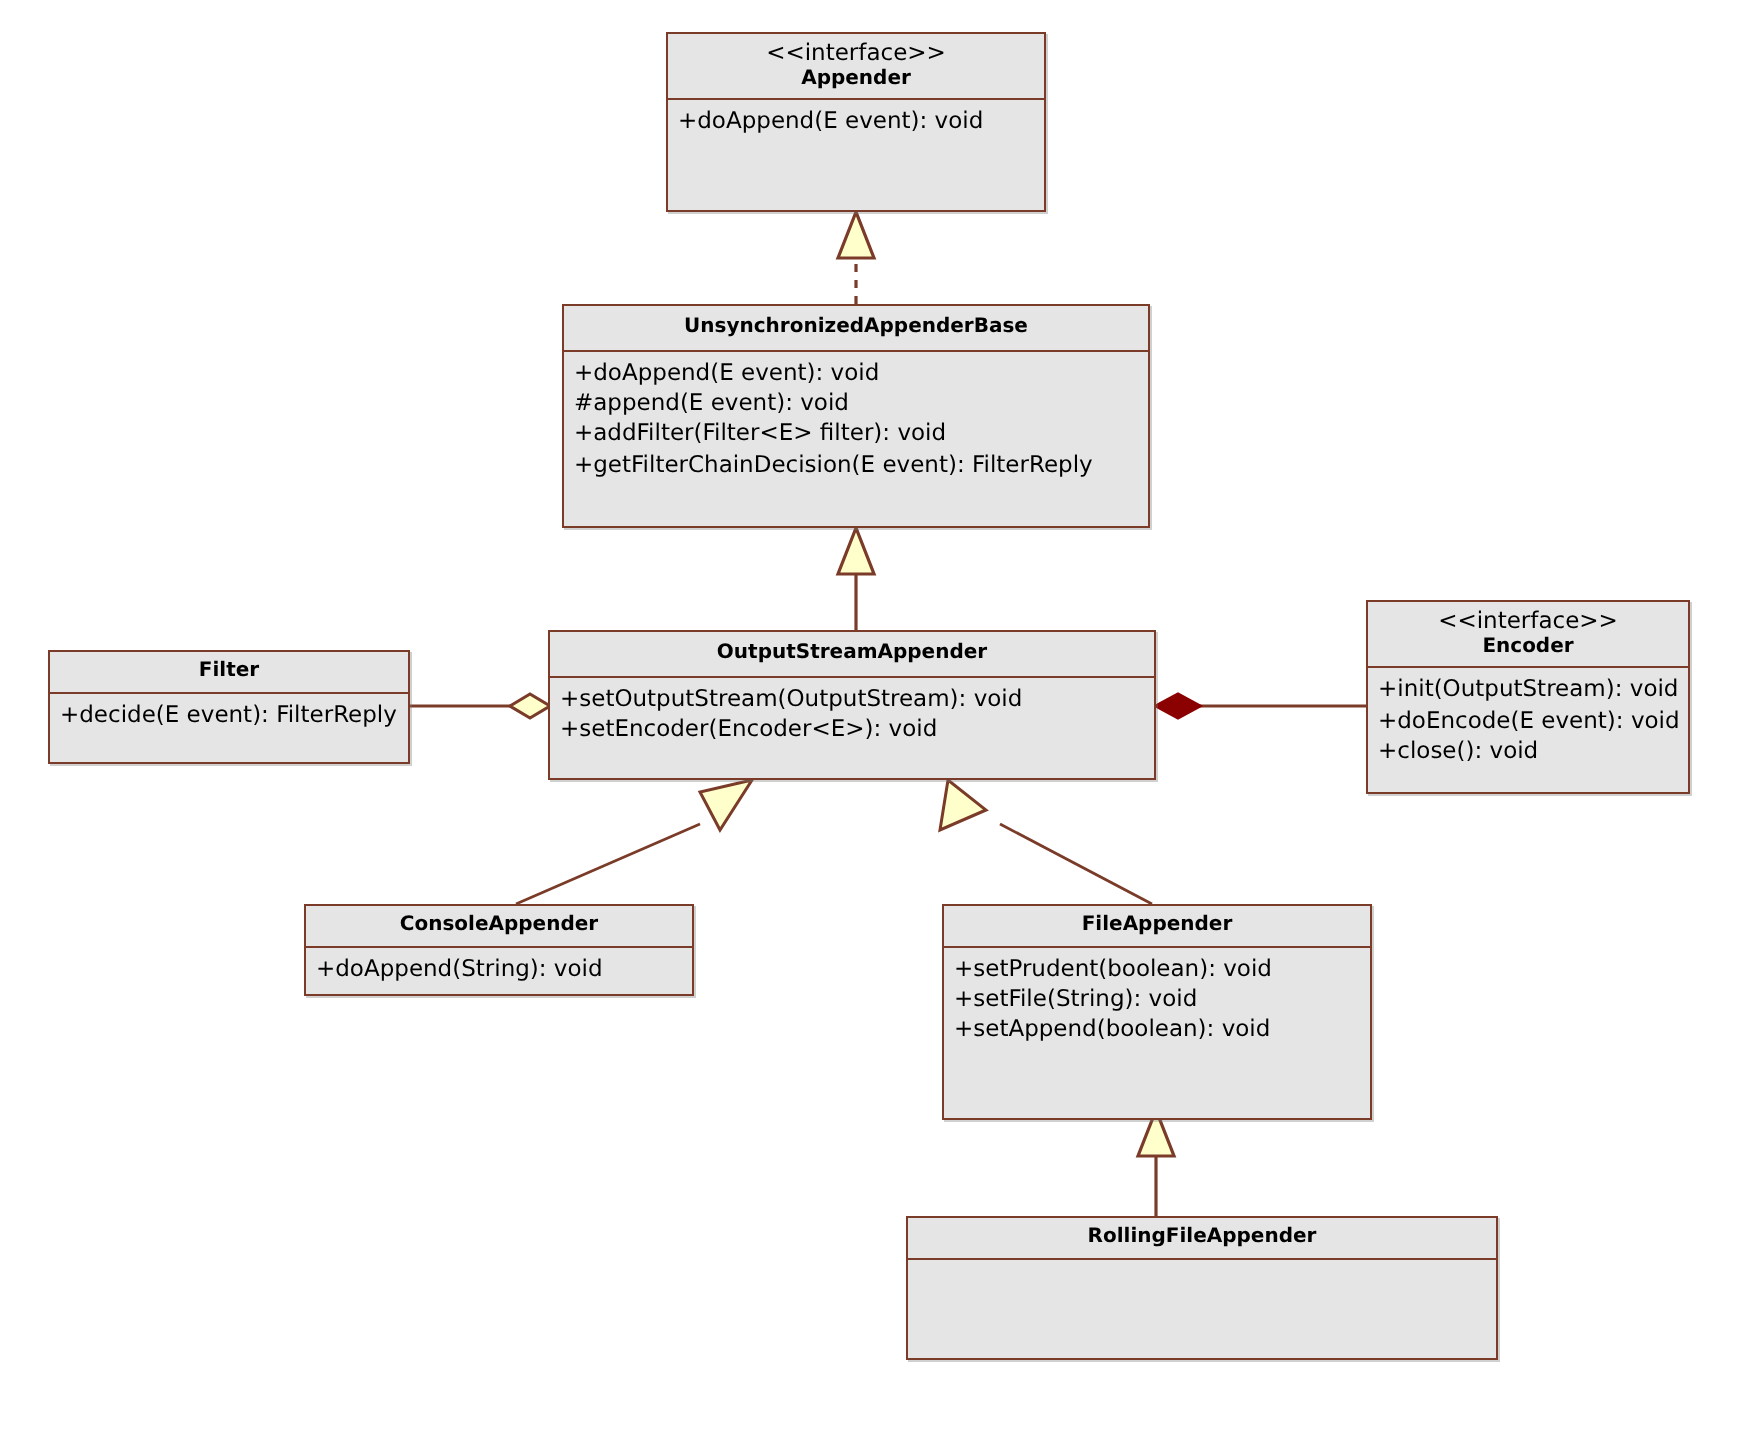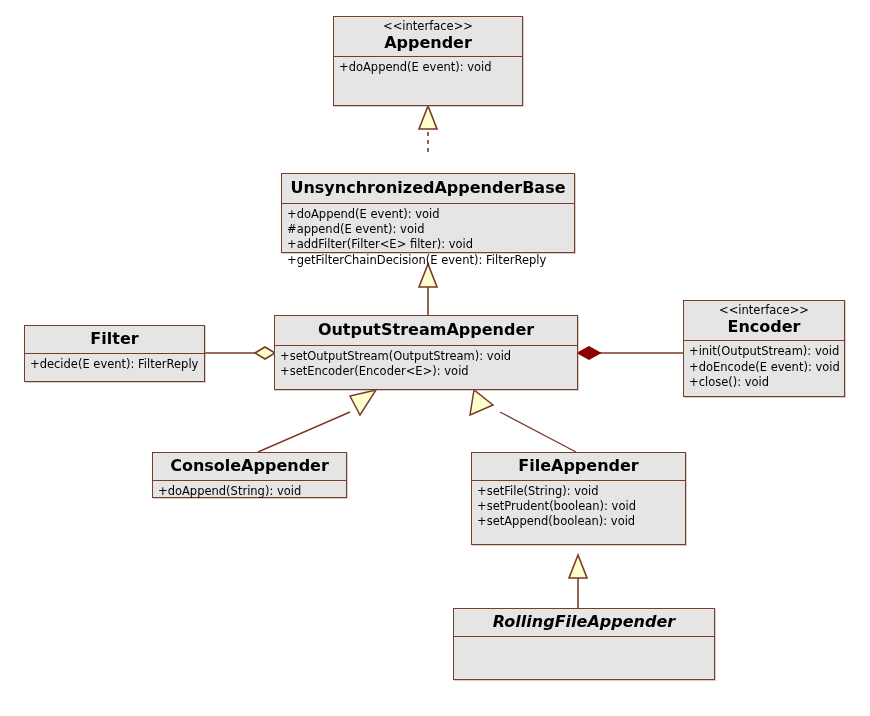--- a/index.html
+++ b/index.html
@@ -46,21 +46,21 @@
   }
   .uml-stereotype {
     display: block;
     font-size: 11.5px;
     font-weight: normal;
     color: #000000;
     letter-spacing: 0px;
   }
   .uml-name {
     display: block;
-    font-size: 16px;
+    font-size: 10px;
     font-weight: bold;
     color: #000000;
   }
   .uml-members {
     box-sizing: border-box;
     padding: 3px 5px 4px 5px;
   }
   .uml-member {
     font-size: 11.5px;
     color: #000000;
@@ -117,21 +117,21 @@
   <div class="uml-class" style="left:333px; top:16px; width:190px; height:90px;">
     <div class="uml-header">
       <span class="uml-stereotype">&lt;&lt;interface&gt;&gt;</span>
       <span class="uml-name">Appender</span>
     </div>
     <div class="uml-members empty-pad">
       <div class="uml-member">+doAppend(E event): void</div>
     </div>
   </div>
 
-  <div class="uml-class" style="left:281px; top:152px; width:294px; height:80px;margin-top:21px;">
+  <div class="uml-class" style="left:281px; top:152px; width:294px; height:112px;">
     <div class="uml-header" style="padding-top:5px; padding-bottom:5px;">
       <span class="uml-name">UnsynchronizedAppenderBase</span>
     </div>
     <div class="uml-members">
       <div class="uml-member">+doAppend(E event): void</div>
       <div class="uml-member">#append(E event): void</div>
       <div class="uml-member">+addFilter(Filter&lt;E&gt; filter): void</div>
       <div class="uml-member">+getFilterChainDecision(E event): FilterReply</div>
     </div>
   </div>
@@ -169,30 +169,30 @@
 
   <div class="uml-class" style="left:152px; top:452px; width:195px; height:46px;">
     <div class="uml-header" style="padding-top:4px; padding-bottom:4px;">
       <span class="uml-name">ConsoleAppender</span>
     </div>
     <div class="uml-members">
       <div class="uml-member">+doAppend(String): void</div>
     </div>
   </div>
 
-  <div class="uml-class" style="left:471px; top:452px; width:215px; height:93px;">
+  <div class="uml-class" style="left:471px; top:452px; width:215px; height:108px;">
     <div class="uml-header" style="padding-top:4px; padding-bottom:4px;">
       <span class="uml-name">FileAppender</span>
     </div>
     <div class="uml-members">
+      <div class="uml-member">+setPrudent(boolean): void</div>
       <div class="uml-member">+setFile(String): void</div>
-      <div class="uml-member">+setPrudent(boolean): void</div>
       <div class="uml-member">+setAppend(boolean): void</div>
     </div>
   </div>
 
-  <div class="uml-class" style="left:453px; top:608px; width:262px; height:72px;font-style:italic;">
+  <div class="uml-class" style="left:453px; top:608px; width:296px; height:72px;">
     <div class="uml-header" style="padding-top:4px; padding-bottom:4px;">
       <span class="uml-name">RollingFileAppender</span>
     </div>
   </div>
 
 </div>
 
 </body></html>

